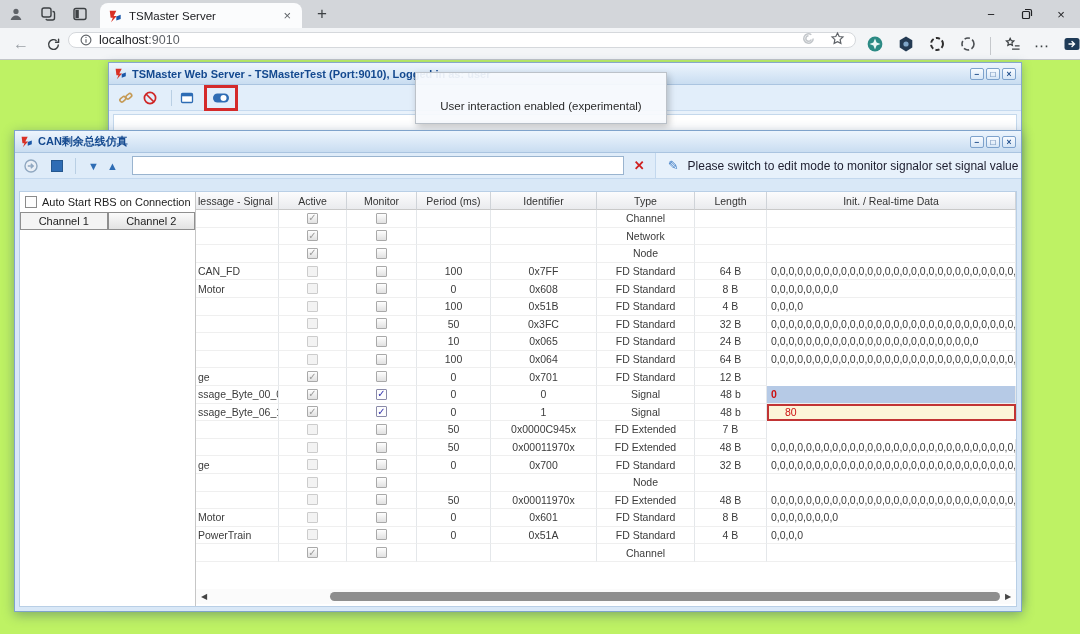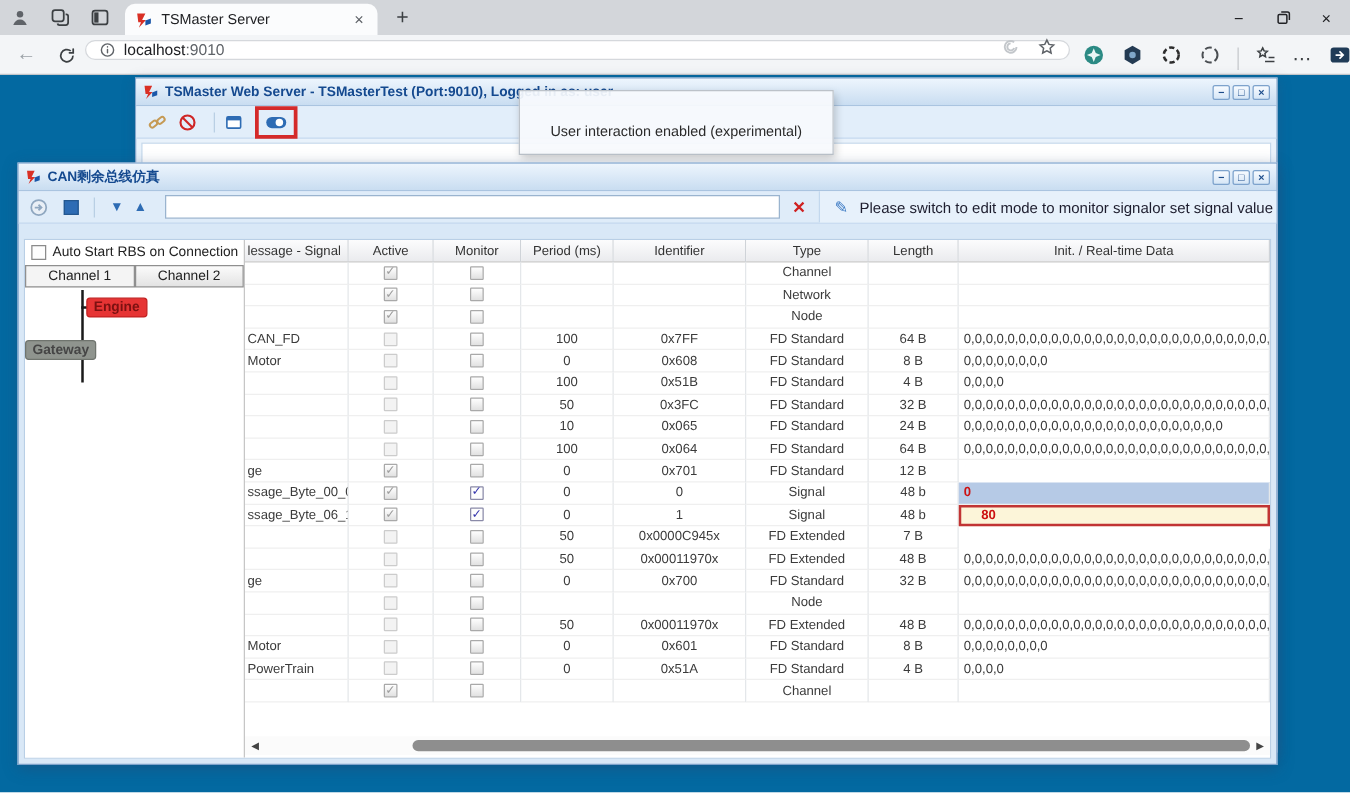--- a/index.html
+++ b/index.html
@@ -1,18 +1,18 @@
 <!DOCTYPE html>
 <html><head>
 <meta charset="utf-8">
 <style>
   * { margin:0; padding:0; box-sizing:border-box; }
   html,body { width:1080px; height:634px; }
   body { font-family:"Liberation Sans", sans-serif; background:#fff; overflow:hidden; position:relative; }
-  #stage { position:relative; width:1080px; height:634px; background:#0369a1; }
+  #stage { position:relative; width:1080px; height:634px; background:#bef264; }
 
   
   .tabbar { position:absolute; left:0; top:0; width:1080px; height:28px; background:#d3d6da; }
   .tb-btn { position:absolute; top:6px; width:16px; height:16px; display:flex; align-items:center; justify-content:center; }
   .tab { position:absolute; left:100px; top:3px; width:202px; height:25px; background:#fbfcfd; border-radius:8px 8px 0 0; display:flex; align-items:center; padding:0 8px; }
   .tab-title { font-size:11.5px; color:#202124; margin-left:7px; flex:1; white-space:nowrap; overflow:hidden; }
   .tab-close { font-size:13px; color:#5f6368; cursor:default; padding:0 3px; }
   .newtab { position:absolute; left:312px; top:4px; font-size:17px; color:#3c4043; width:20px; text-align:center; }
   .winctl { position:absolute; top:0; height:28px; width:34px; display:flex; align-items:center; justify-content:center; color:#202124; font-size:13px; }
 
@@ -84,21 +84,21 @@
   .trow { height:17.6px; }
   .cell { border-right:1px solid #e4e7ea; border-bottom:1px solid #efefef; font-size:10.5px; color:#3b3b3b; white-space:nowrap; overflow:hidden; display:flex; align-items:center; }
   .c-msg { padding-left:2px; }
   .c-center { justify-content:center; }
   .c-data { padding-left:4px; }
   .cb { width:11px; height:11px; border:1px solid #a9a9a9; background:linear-gradient(#fefefe,#e1e1e1); border-radius:1px; display:inline-flex; align-items:center; justify-content:center; font-size:10px; line-height:1; }
   .cb-faint { border-color:#cccccc; background:#f3f3f3; }
   .cb-on-gray { color:#9b9b9b; }
   .cb-on-blue { color:#3434ad; background:#fdfdfd; border-color:#8a8aa8; }
   .cell-blue { background:#b6cae6; color:#cc1111; font-weight:bold; }
-  .cell-red { background:#fcf5d9; border:2px solid #c13434; color:#cc1111; font-weight:bold;padding-left:16px; }
+  .cell-red { background:#fcf5d9; border:2px solid #c13434; color:#cc1111; font-weight:normal;padding-left:16px; }
 
   
   .hscroll { position:absolute; left:0; right:0; bottom:2px; height:15px; background:#fbfbfb; }
   .hs-arrow { position:absolute; top:0; width:12px; height:15px; display:flex; align-items:center; justify-content:center; font-size:8px; color:#444; }
   .hs-left { left:2px; } .hs-right { right:2px; }
   .hs-thumb { position:absolute; left:134px; top:3px; width:670px; height:9px; background:#8e8e8e; border-radius:5px; }
 </style>
 </head>
 <body>
 
@@ -299,26 +299,20 @@
 
       <div class="left-panel">
         <div class="auto-row">
           <span class="sq-cb"></span>
           <span class="auto-label">Auto Start RBS on Connection</span>
         </div>
         <div class="chan-tabs">
           <div class="chan-tab active">Channel 1</div>
           <div class="chan-tab">Channel 2</div>
         </div>
-        <div class="tree">
-          <div class="tree-vline"></div>
-          <div class="tree-hline"></div>
-          <div class="node node-engine">Engine</div>
-          <div class="node node-gateway">Gateway</div>
-        </div>
       </div>
 
       <div class="table-pane">
         <div class="tgrid thead">
             <div class="hcell h-left">lessage - Signal</div>
             <div class="hcell">Active</div>
             <div class="hcell">Monitor</div>
             <div class="hcell">Period (ms)</div>
             <div class="hcell">Identifier</div>
             <div class="hcell">Type</div>

